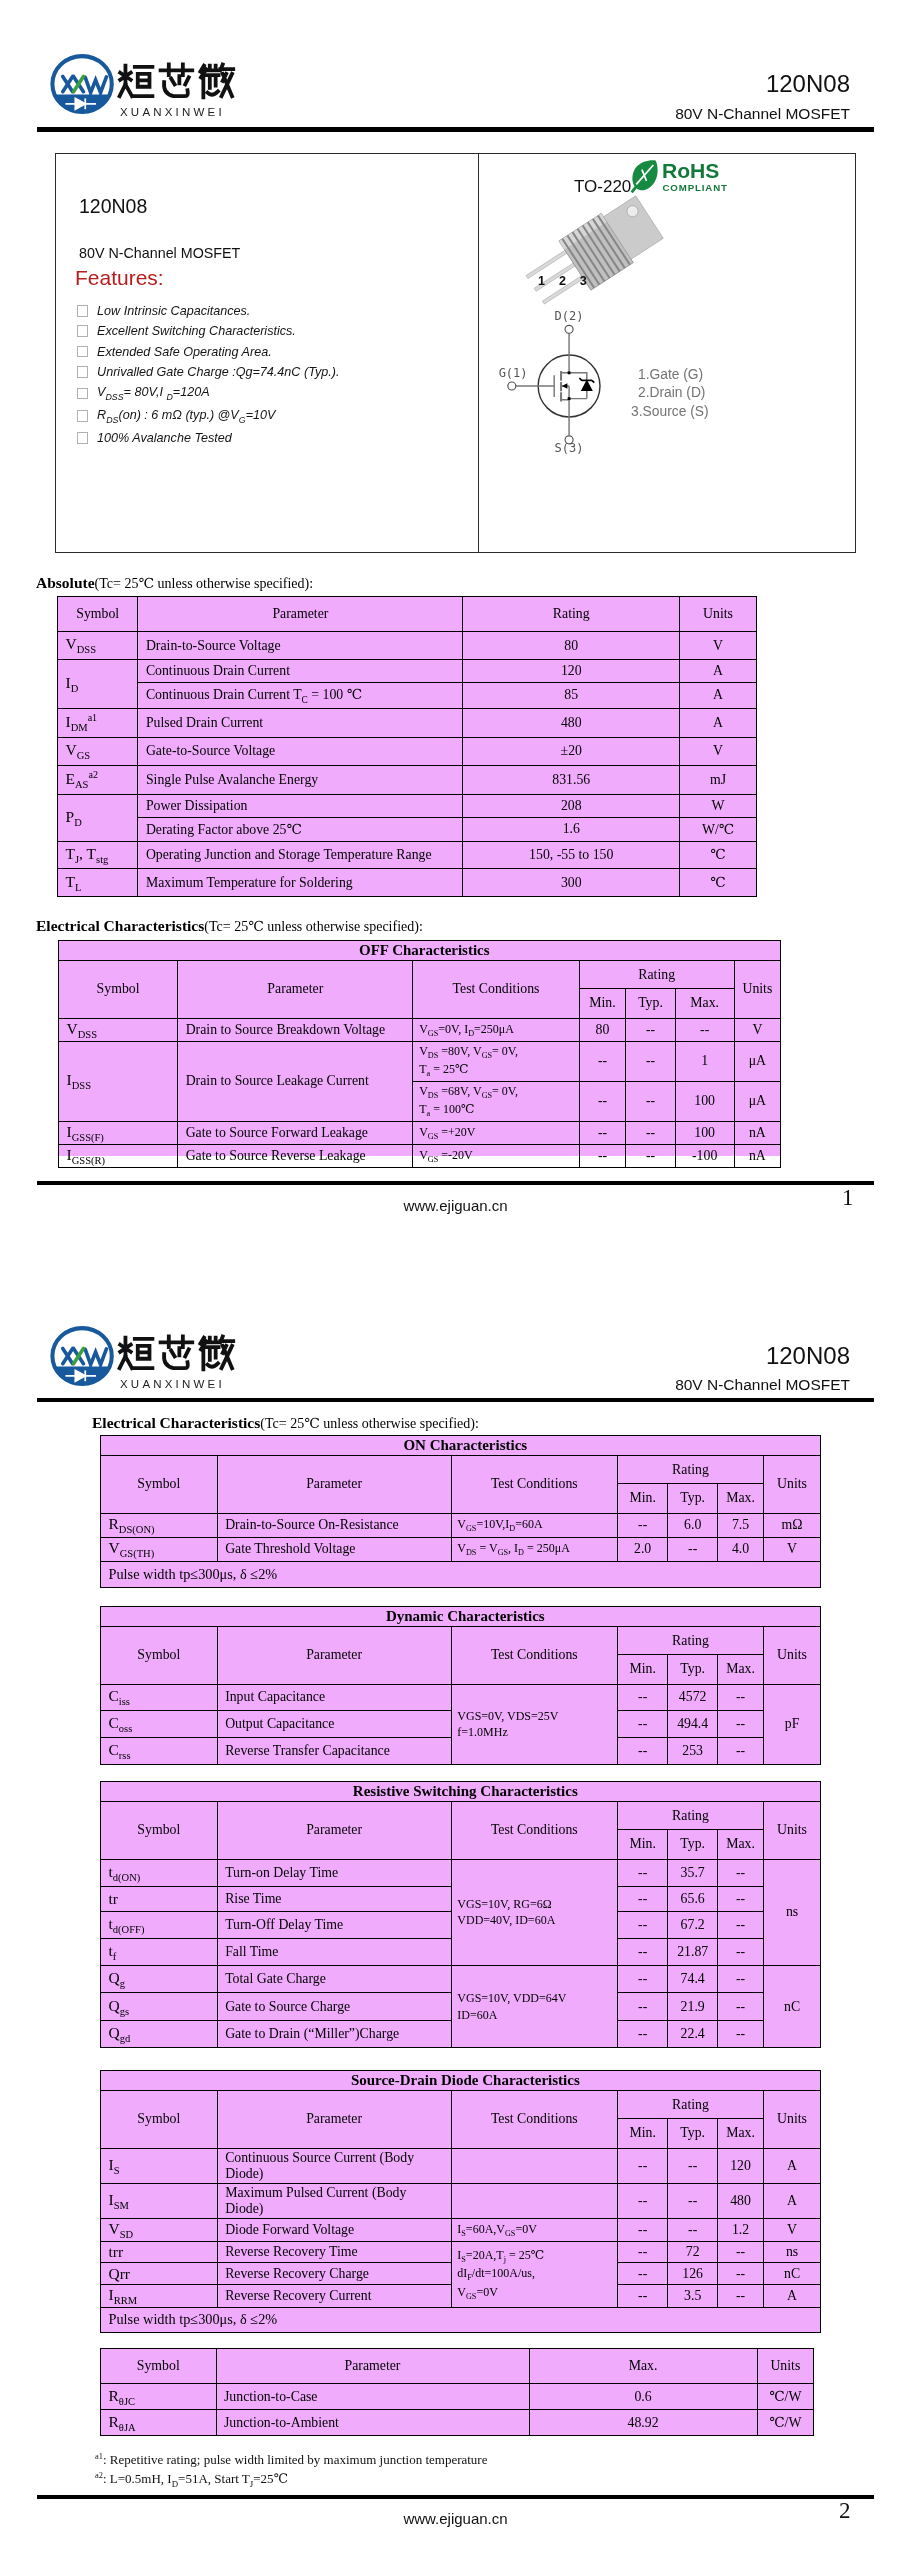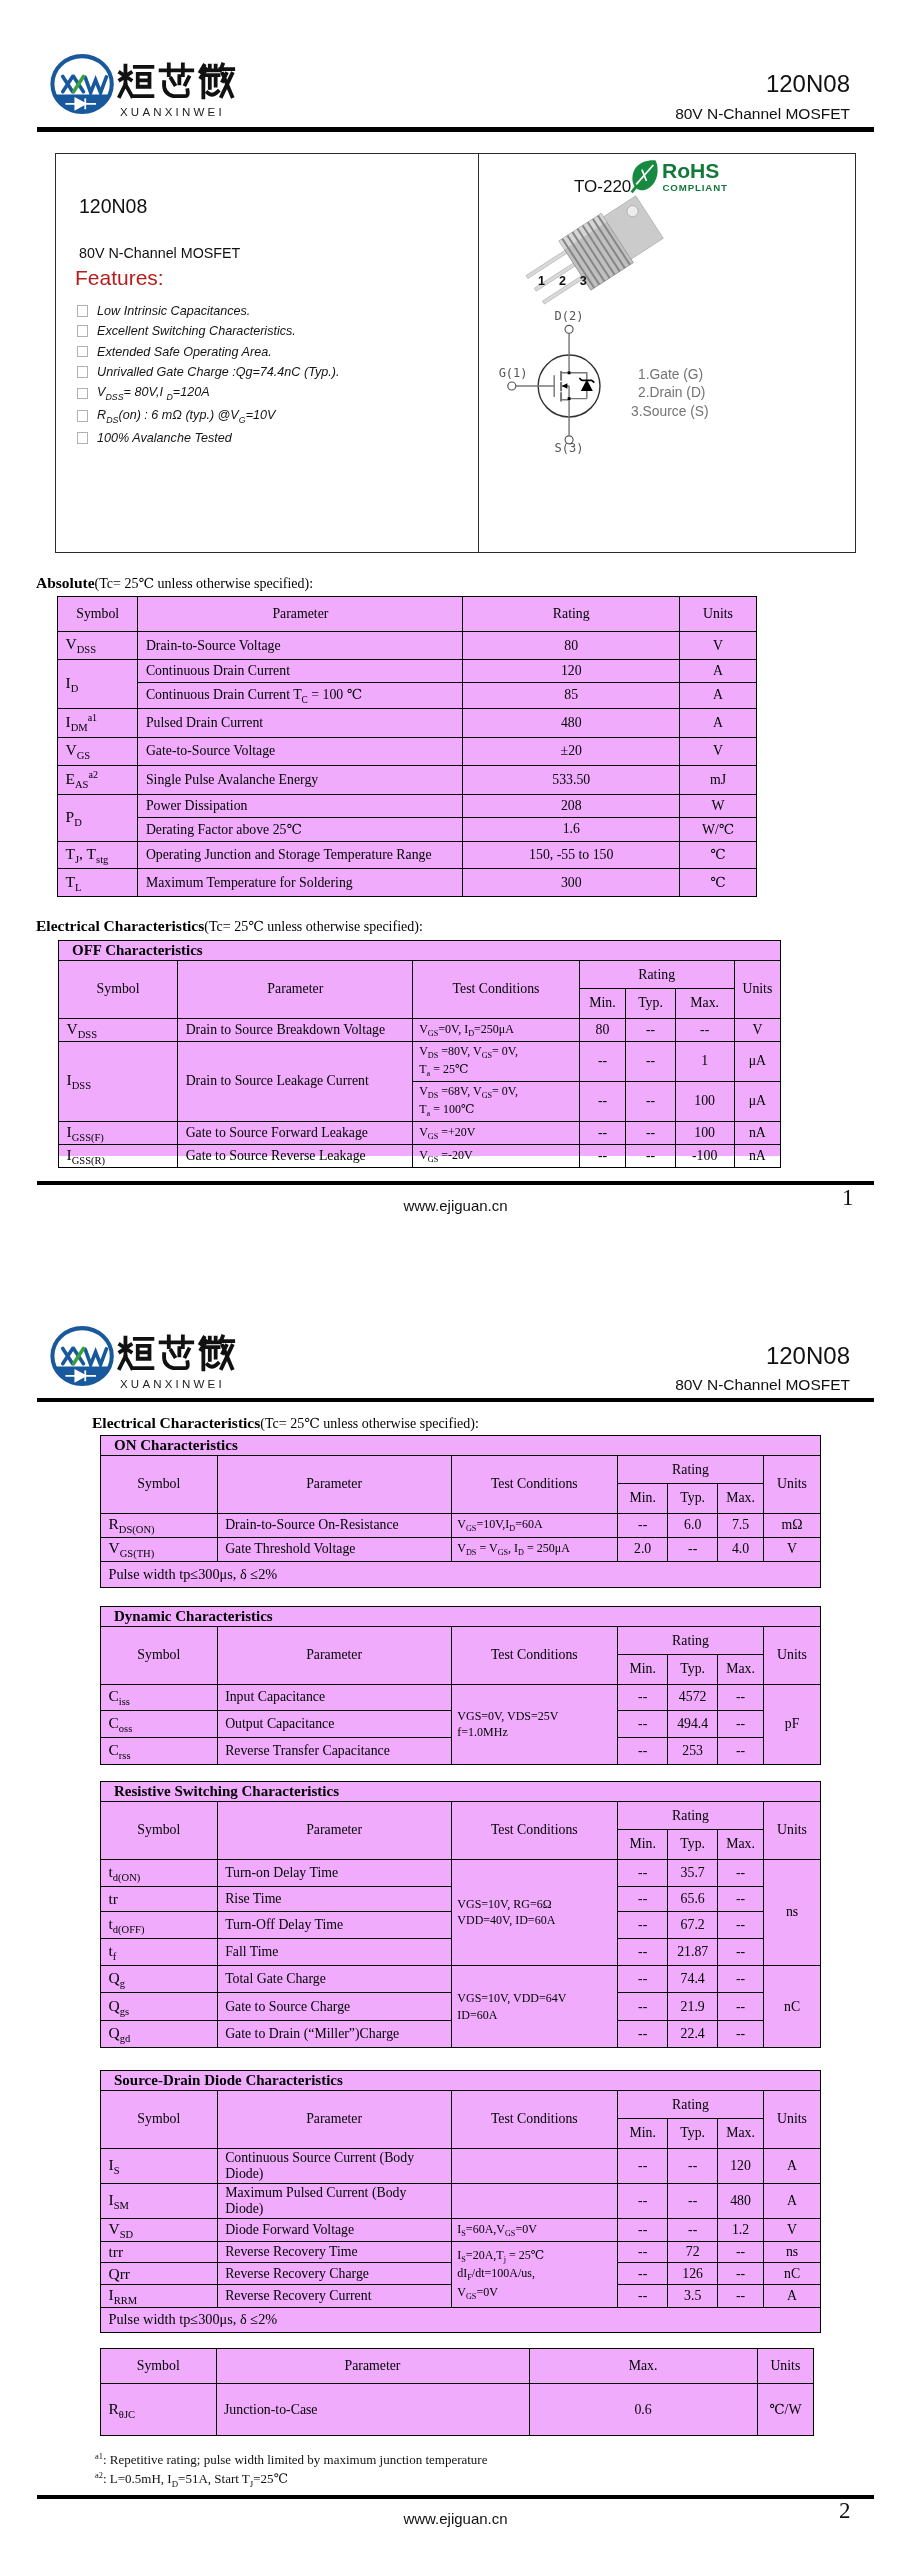--- a/index.html
+++ b/index.html
@@ -34,21 +34,21 @@
   
   .sec{font-size:14px;color:#000;white-space:nowrap;}
   .sec b{font-size:15.5px;}
 
   
   .twrap table{border-collapse:collapse;table-layout:fixed;width:100%;height:100%;}
   .twrap{background:#f0abfc;}
   td,th{border:1.1px solid #000;font-size:13.8px;font-weight:400;text-align:center;
         vertical-align:middle;padding:1.1px 3.4px;overflow:hidden;}
   table{border:1.7px solid #000;}
-  .title-row td{font-weight:700;font-size:15px;text-align:left;padding-left:13px;
+  .title-row td{font-weight:700;font-size:15px;text-align:center;padding-left:13px;
                 border-bottom:1.7px solid #000;}
   .h4 thead th{border-bottom:1.7px solid #000;}
   .t7 thead tr.sub th{border-bottom:1.7px solid #000;height:26px;}
   .t7 thead tr.main th[rowspan]{border-bottom:1.7px solid #000;}
   .t7 thead tr.main th{height:25px;}
   .h4 thead th{height:32px;}
   td.tl{text-align:left;padding-left:7.5px;}
   td.sym{font-size:15.5px;}
   td.cond{font-size:12px;line-height:1.35;padding-left:5.7px;}
   td.note{font-size:14.3px;padding-top:3.4px;padding-bottom:3.4px;}
@@ -246,21 +246,21 @@
         </tr>
         <tr>
           <td class="tl sym">V<sub>GS</sub></td>
           <td class="tl">Gate-to-Source Voltage</td>
           <td>±20</td>
           <td>V</td>
         </tr>
         <tr>
           <td class="tl sym">E<sub>AS</sub><sup>a2</sup></td>
           <td class="tl">Single Pulse Avalanche Energy</td>
-          <td>533.50</td>
+          <td>831.56</td>
           <td>mJ</td>
         </tr>
         <tr>
           <td rowspan="2" class="tl sym">P<sub>D</sub></td>
           <td class="tl">Power Dissipation</td>
           <td>208</td>
           <td>W</td>
         </tr>
         <tr>
           <td class="tl">Derating Factor above 25℃</td>
@@ -709,20 +709,26 @@
       <th>Units</th>
     </tr>
       </thead>
     <tbody>
         <tr>
           <td class="tl sym">R<sub>θJC</sub></td>
           <td class="tl">Junction-to-Case</td>
           <td>0.6</td>
           <td>℃/W</td>
         </tr>
+        <tr>
+          <td class="tl sym">R<sub>θJA</sub></td>
+          <td class="tl">Junction-to-Ambient</td>
+          <td>48.92</td>
+          <td>℃/W</td>
+        </tr>
       </tbody>
   </table>
 </div>
 
 <div class="ap fnote" style="left:95px;top:2451px;"><sup>a1</sup>:  Repetitive rating; pulse width limited by maximum junction temperature</div>
 <div class="ap fnote" style="left:95px;top:2470px;"><sup>a2</sup>:  L=0.5mH, I<sub>D</sub>=51A, Start T<sub>J</sub>=25℃</div>
 
 <div class="ap rule" style="left:37px;top:2495px;width:837px;height:4px;"></div>
 <div class="ap foot-url" style="left:0;top:2510px;">www.ejiguan.cn</div>
 <div class="ap pagenum" style="left:839px;top:2498px;">2</div>

